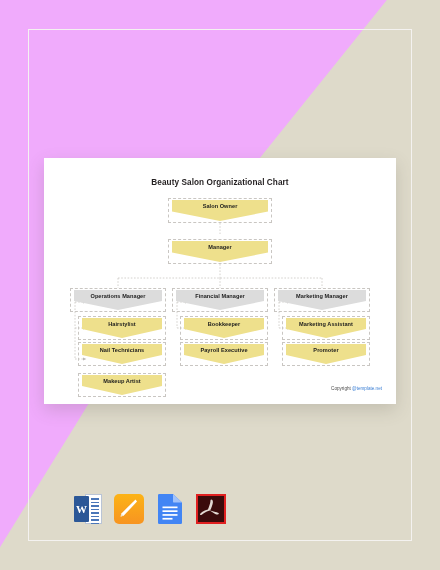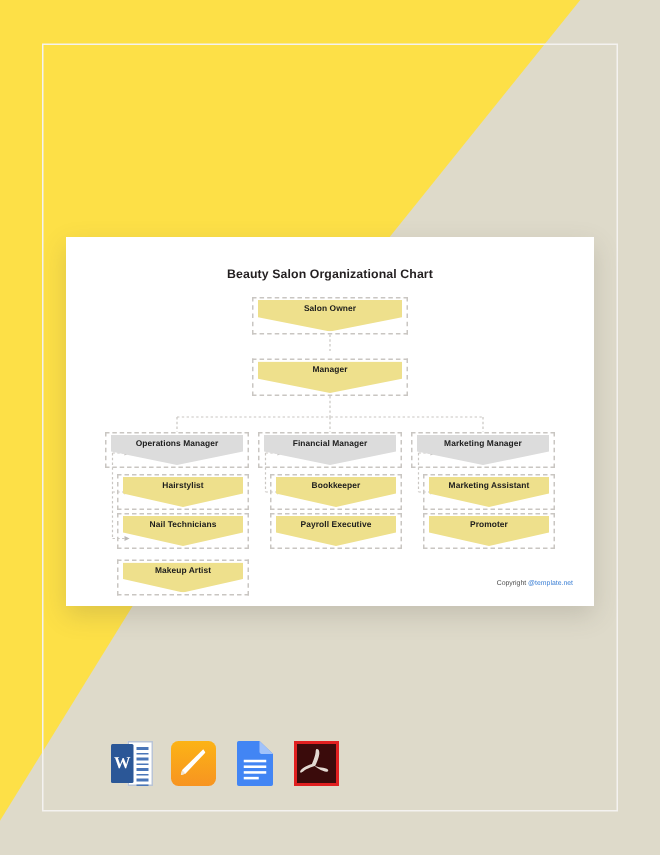--- a/index.html
+++ b/index.html
@@ -14,21 +14,21 @@
   body {
     font-family: "Liberation Sans", sans-serif;
     position: relative;
     background: #e2dedd;
   }
 
   
   #stage {
     position: absolute;
     inset: 0;
-    background: #fde047;
+    background: #f0abfc;
     overflow: hidden;
   }
 
   .diagonal-wedge {
     position: absolute;
     inset: 0;
     background: #dedaca;
     -webkit-clip-path: polygon(100% 0%, 100% 100%, 0% 100%, 0% 96%, 40% 46%, 90% -2%);
     clip-path: polygon(100% 0%, 100% 100%, 0% 100%, 0% 96%, 40% 46%, 90% -2%);
   }

